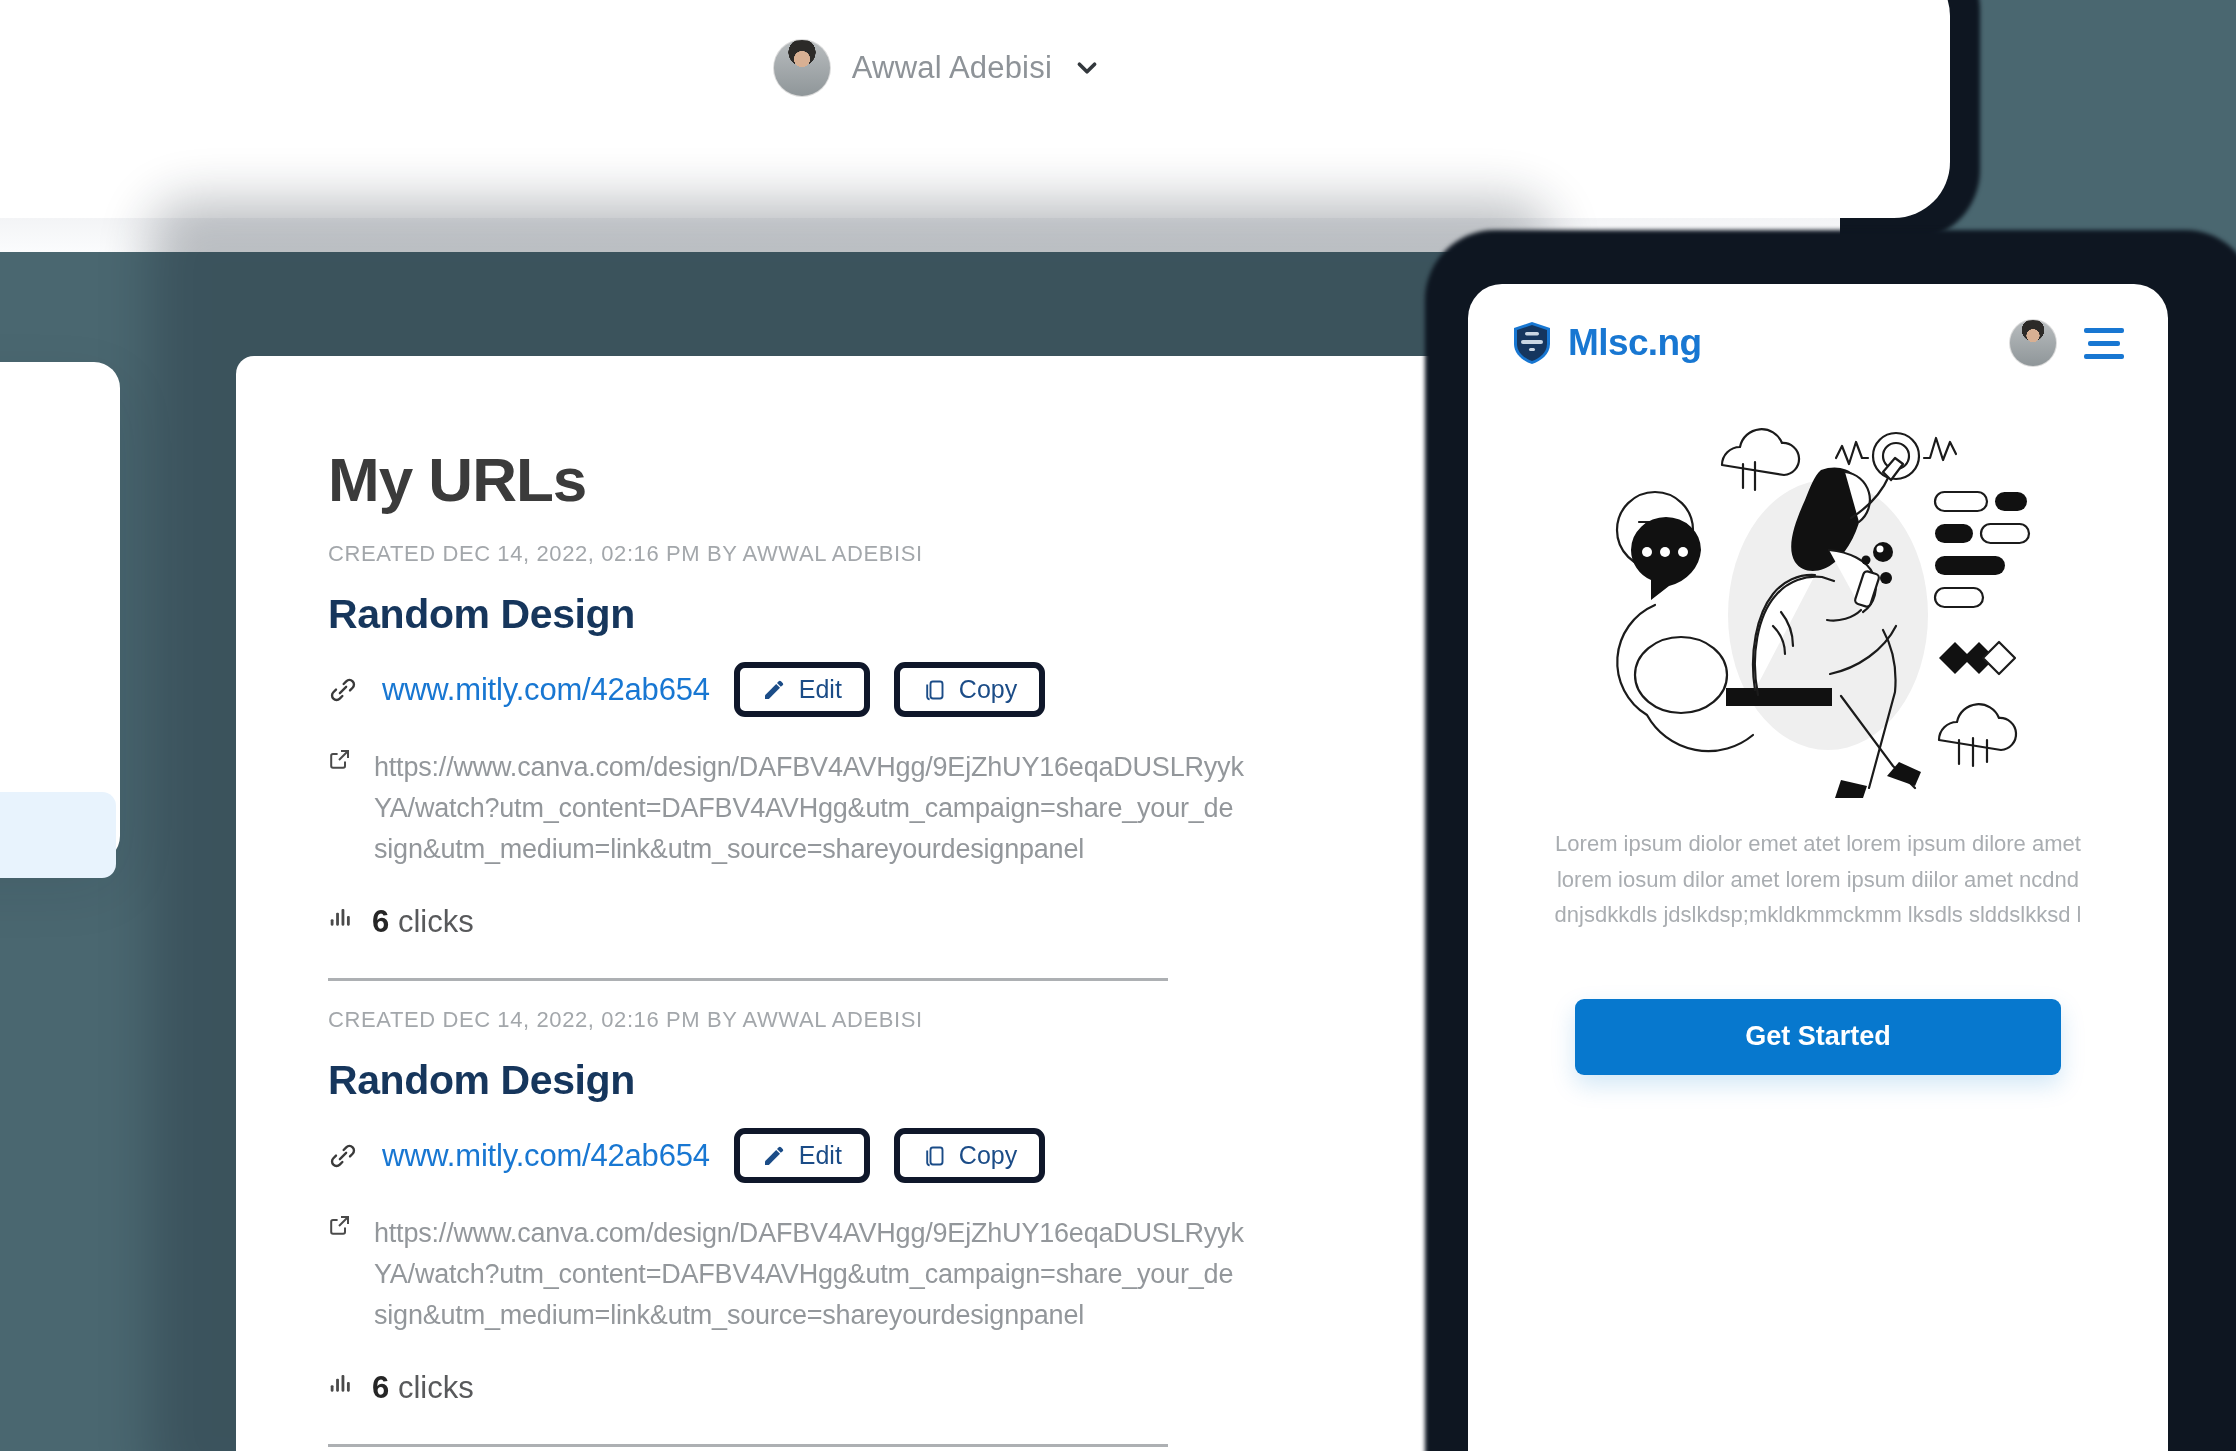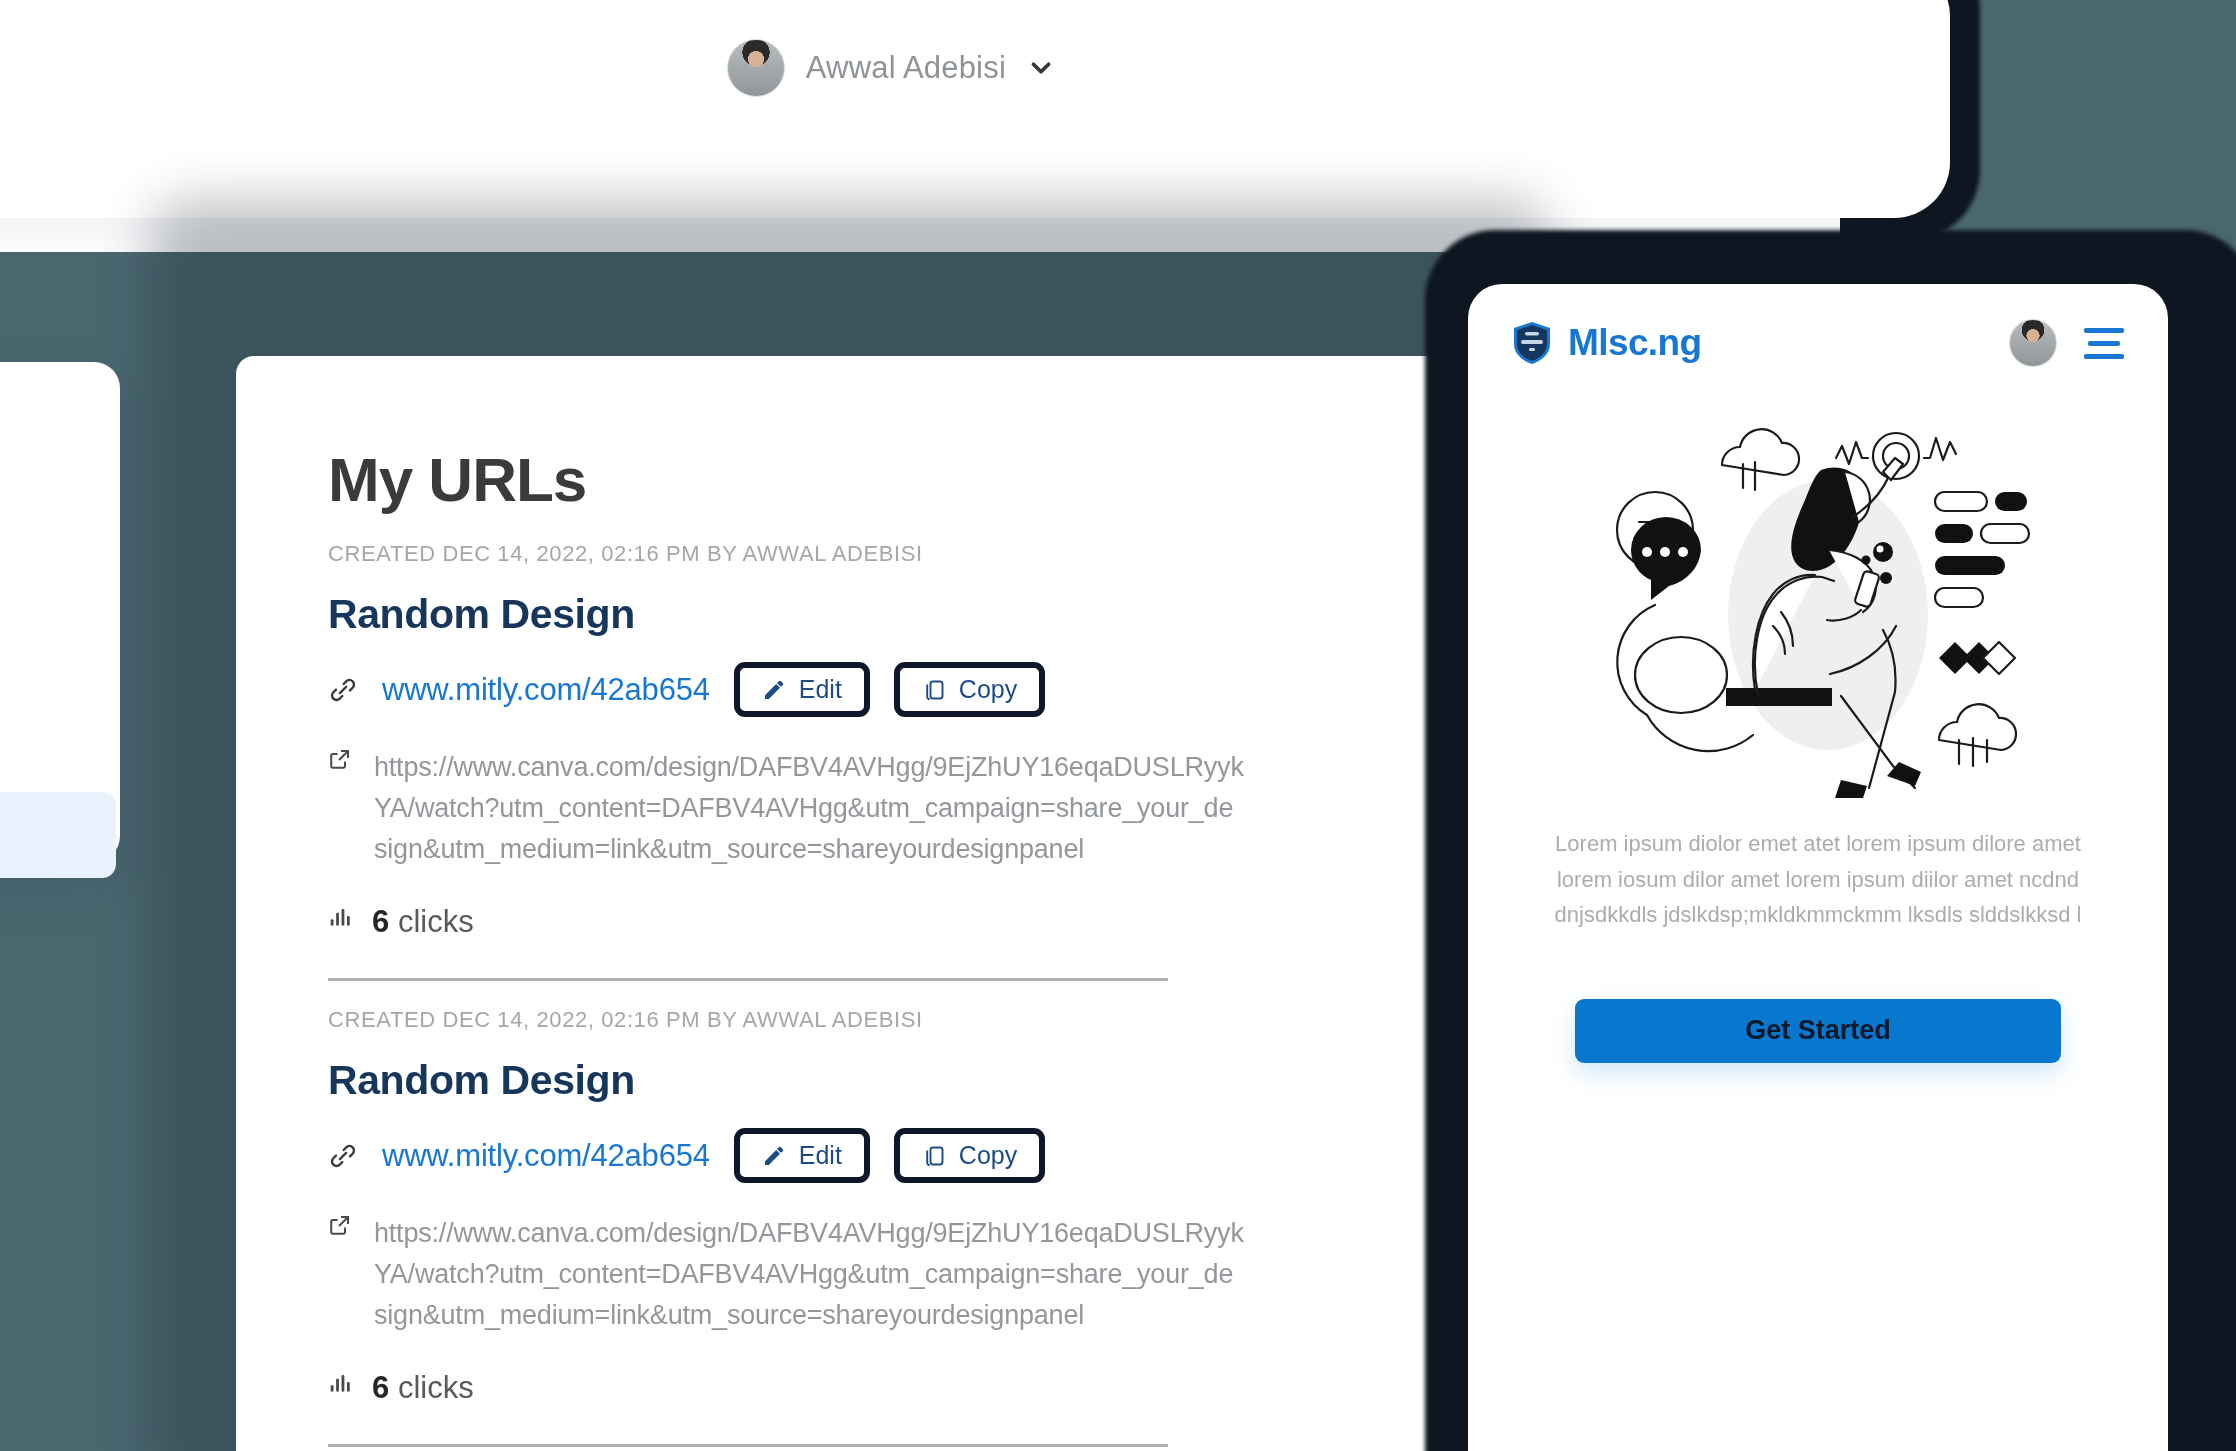--- a/index.html
+++ b/index.html
@@ -21,21 +21,21 @@
   
   #desktop-card{
     position:absolute;
     left:-420px; top:-40px;
     width:2370px; height:258px;
     background:#ffffff;
     border-radius:0 56px 56px 0;
     z-index:3;
   }
   #desktop-card .topbar{
-    position:absolute; right:896px; top:80px;
+    position:absolute; right:850px; top:80px;
     display:flex; align-items:center; gap:22px;
   }
 
   
   #desktop-shadow{
     left:-420px; top:-60px; width:2400px; height:300px;
     border-radius:0 70px 70px 0;
     z-index:2;
   }
 
@@ -181,22 +181,22 @@
     margin-top:36px; text-align:center;
     font-size:49px; font-weight:700; letter-spacing:-1px; color:#12304F;
   }
   .m-title .accent{ color:#1877D2; }
   .m-body{
     margin:26px auto 0; width:560px; text-align:center;
     font-size:22px; line-height:1.62; color:#A9ADB1;
   }
   .m-cta-wrap{ display:flex; justify-content:center; margin-top:66px; }
   .m-cta{
-    width:486px; height:64px;
-    background:#0778CE; color:#0f172a;
+    width:486px; height:76px;
+    background:#0778CE; color:#ffffff;
     border:none; border-radius:9px;
     font-size:27px; font-weight:700;
     font-family:"Liberation Sans", sans-serif;
     cursor:pointer;
     box-shadow:0 10px 24px rgba(7,120,206,.18);
   }
 </style>
 </head>
 <body>
 

